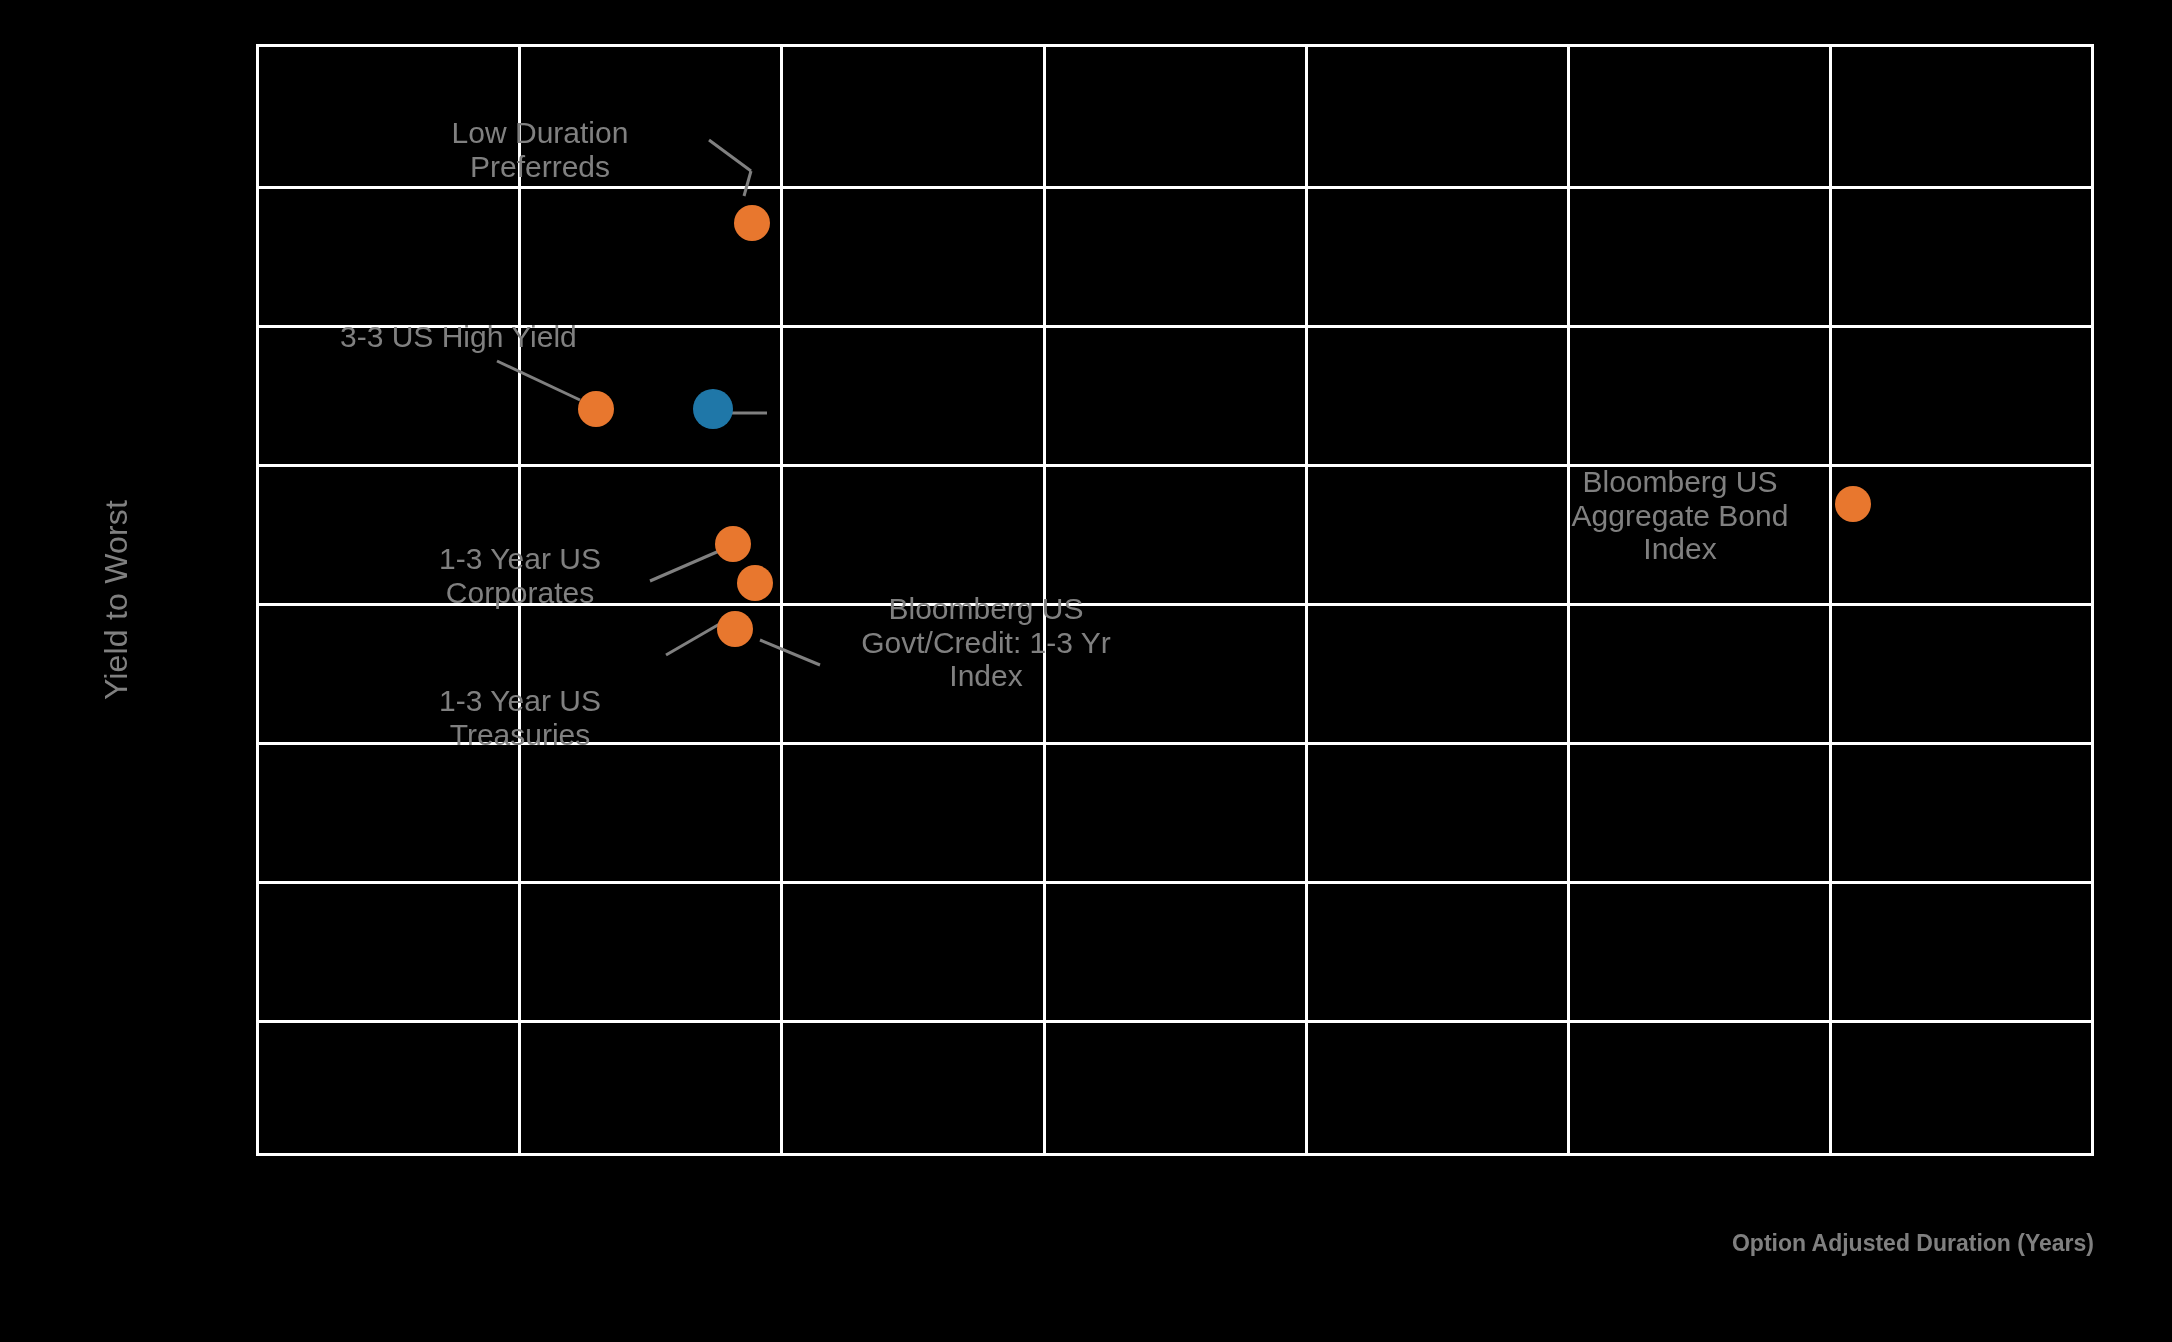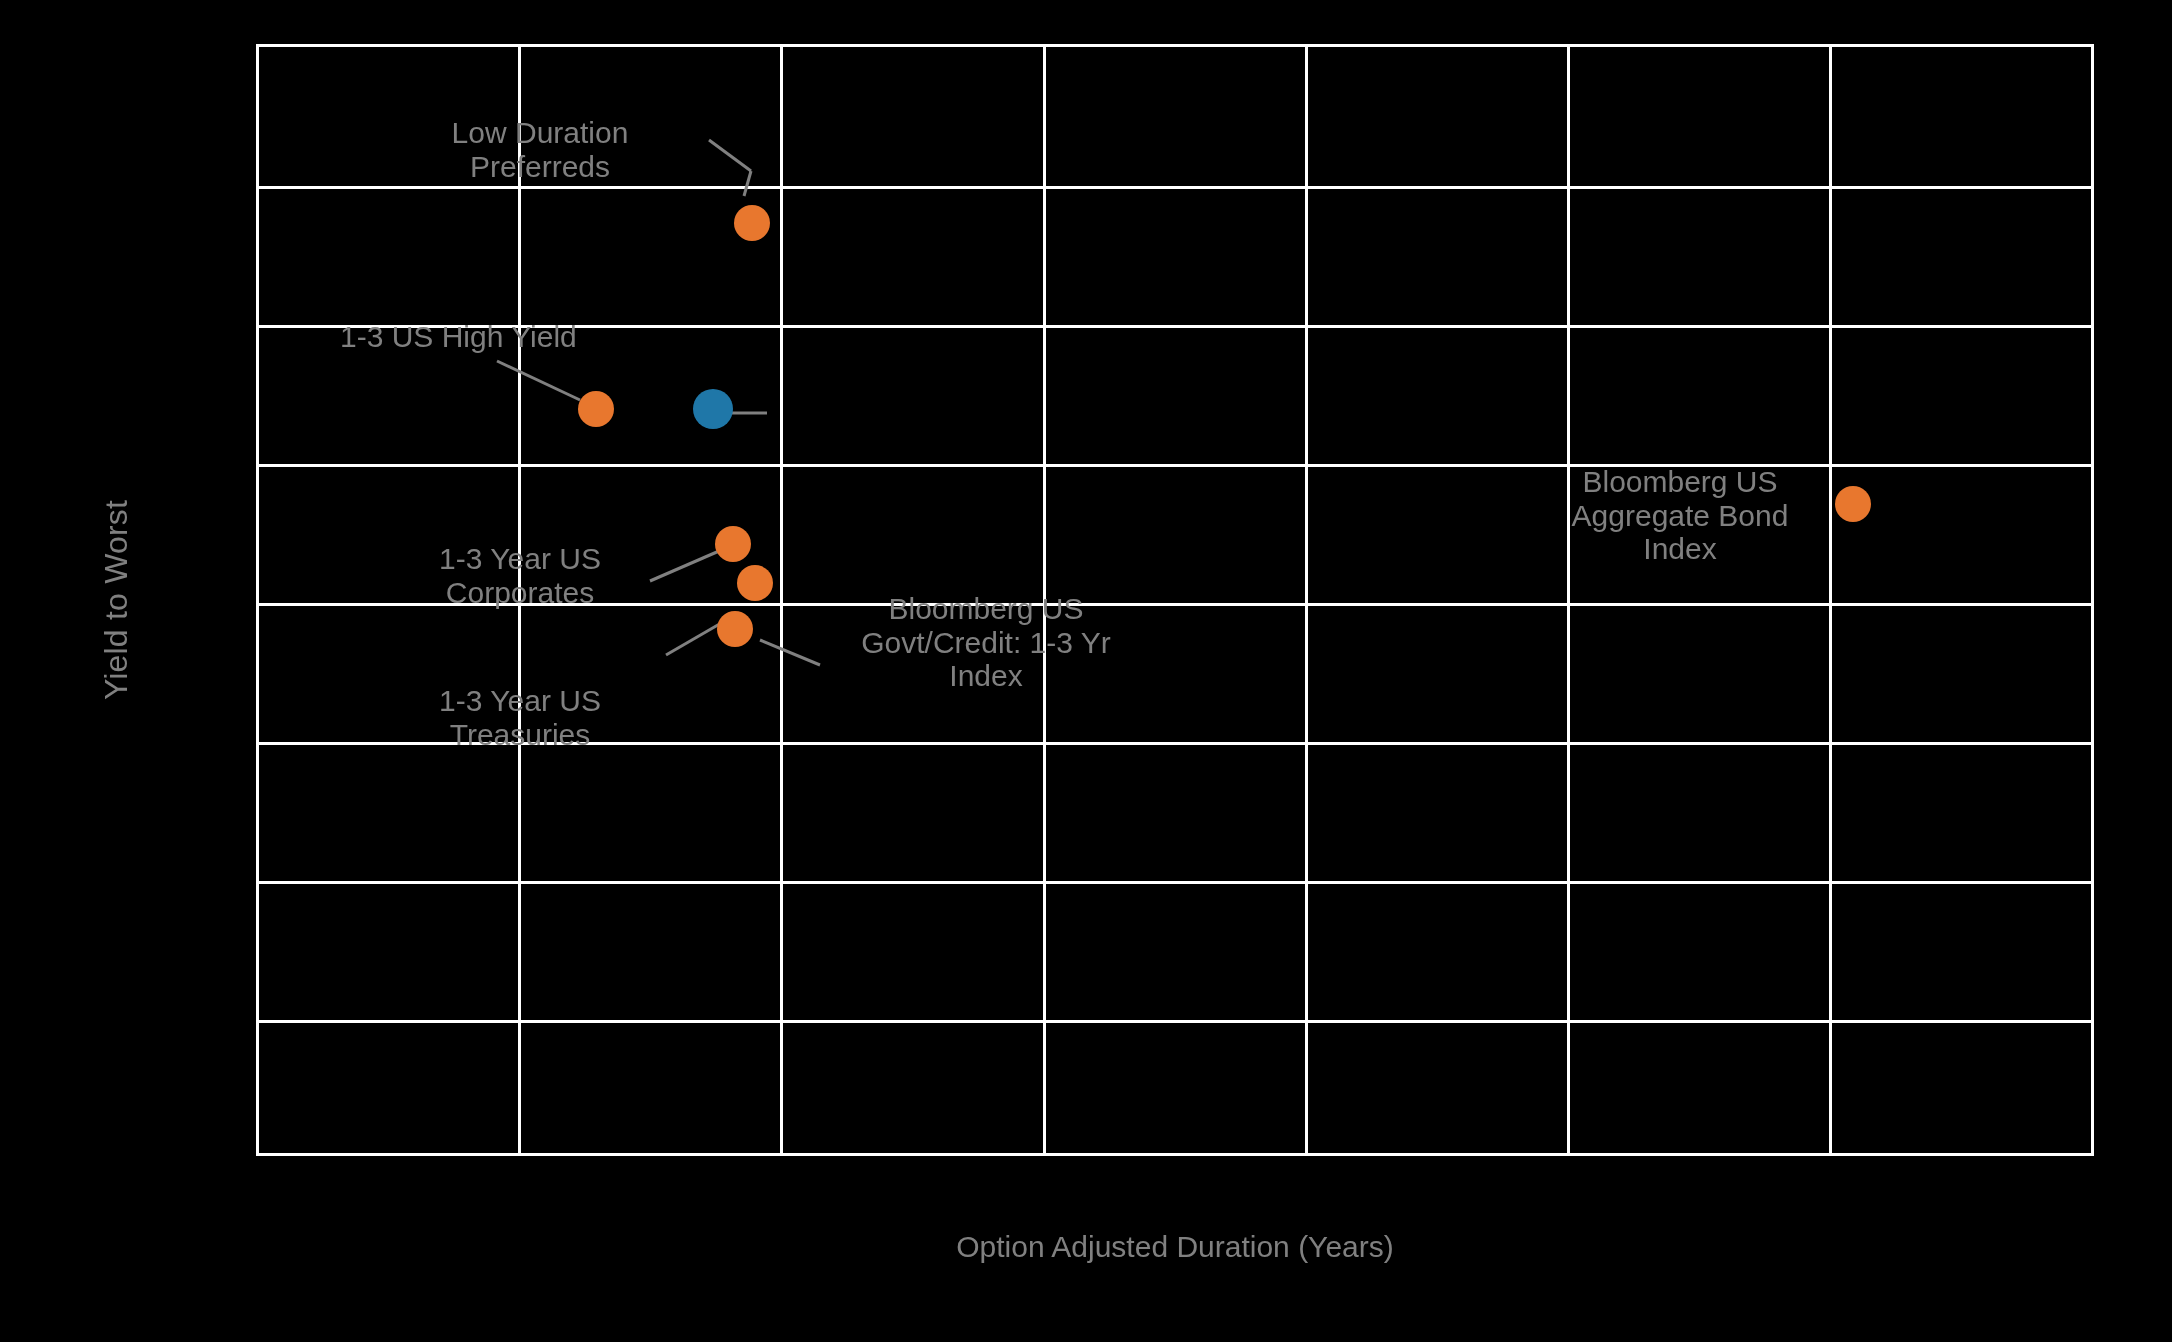--- a/index.html
+++ b/index.html
@@ -59,23 +59,24 @@
     display: flex;
     align-items: center;
     justify-content: center;
     letter-spacing: 0.2px;
   }
   #xlabel {
     position: absolute;
     left: 256px;
     top: 1230px;
     width: 1838px;
-    text-align: center;
+    text-align: right;
     color: #808080;
-    font-size: 30px;
+    font-size: 23px;
+    font-weight: bold;
   }
   
   .point {
     position: absolute;
     border-radius: 50%;
     transform: translate(-50%, -50%);
   }
   
   .annot {
     position: absolute;
@@ -134,21 +135,21 @@
   <div class="point" style="left:733px; top:544px; width:36px; height:36px; background:#E8772E;"></div>
   <div class="point" style="left:755px; top:583px; width:36px; height:36px; background:#E8772E;"></div>
   <div class="point" style="left:735px; top:629px; width:36px; height:36px; background:#E8772E;"></div>
   <div class="point" style="left:1853px; top:504px; width:36px; height:36px; background:#E8772E;"></div>
 
   <div class="point" style="left:713px; top:409px; width:40px; height:40px; background:#1F77A8;"></div>
 
   <div class="annot center" style="left:380px; top:116px; width:320px;text-align:center;">Low Duration
 Preferreds</div>
 
-  <div class="annot left" style="left:340px; top:320px; width:340px;">1-3 US High Yield</div>
+  <div class="annot left" style="left:340px; top:320px; width:340px;">3-3 US High Yield</div>
 
   <div class="annot center" style="left:370px; top:542px; width:300px;">1-3 Year US
 Corporates</div>
 
   <div class="annot center" style="left:826px; top:592px; width:320px;">Bloomberg US
 Govt/Credit: 1-3 Yr
 Index</div>
 
   <div class="annot center" style="left:370px; top:684px; width:300px;">1-3 Year US
 Treasuries</div>

